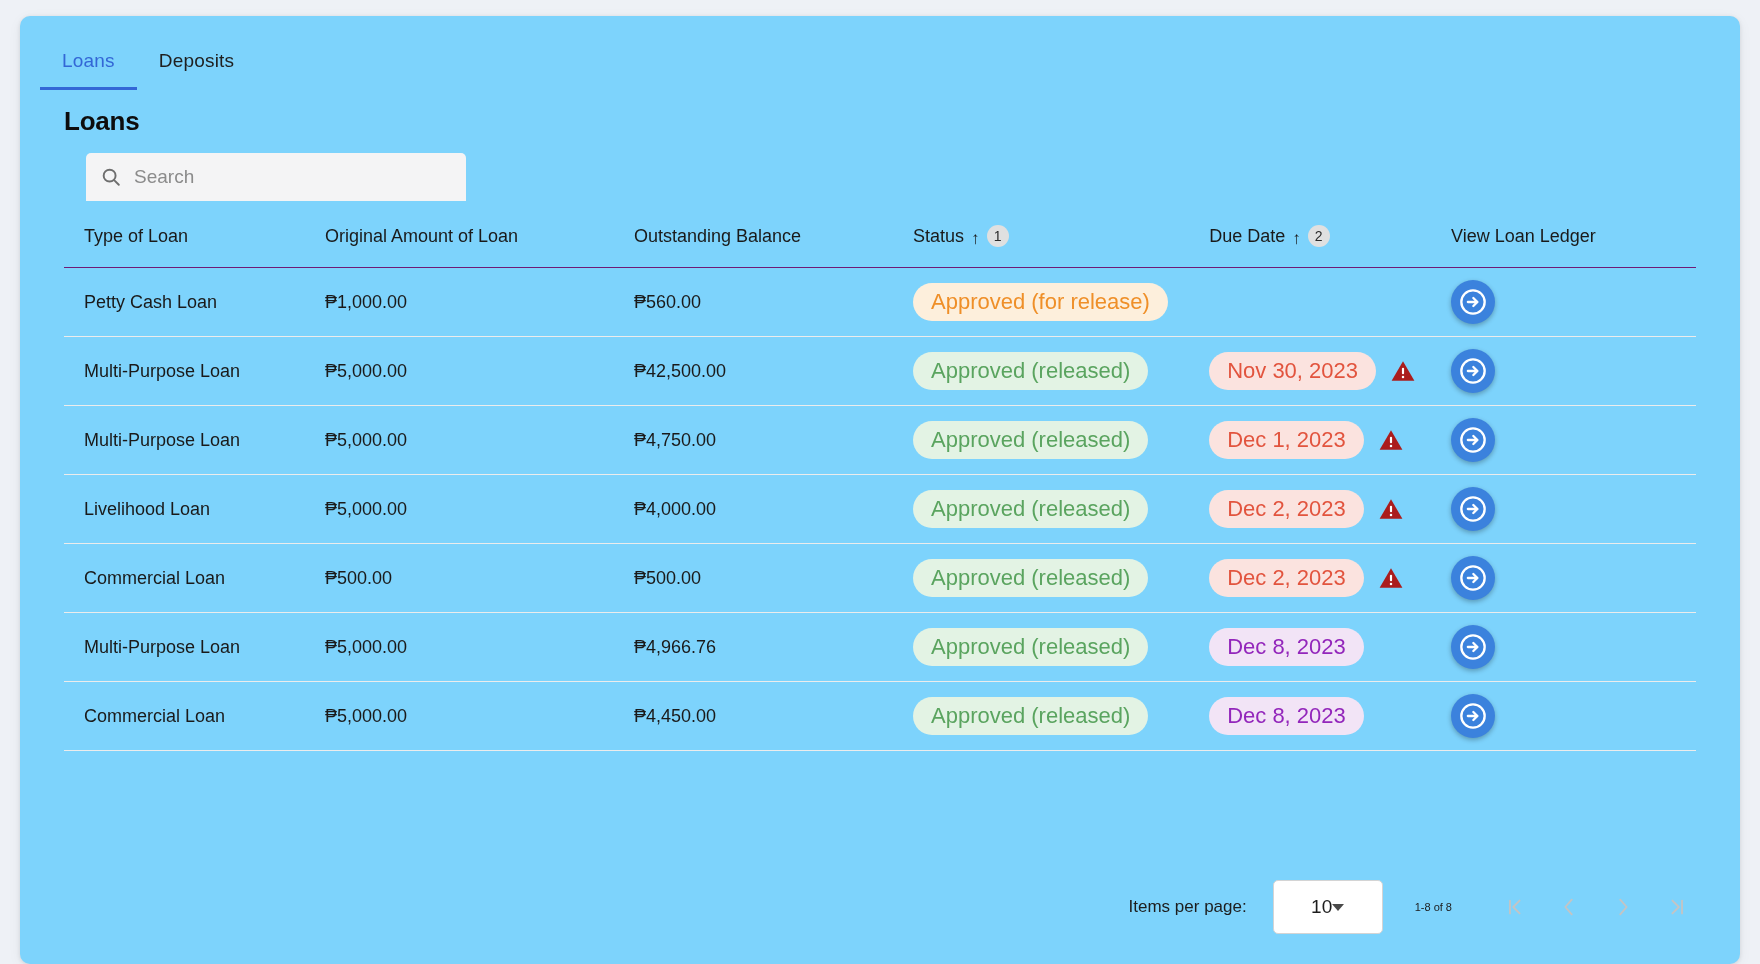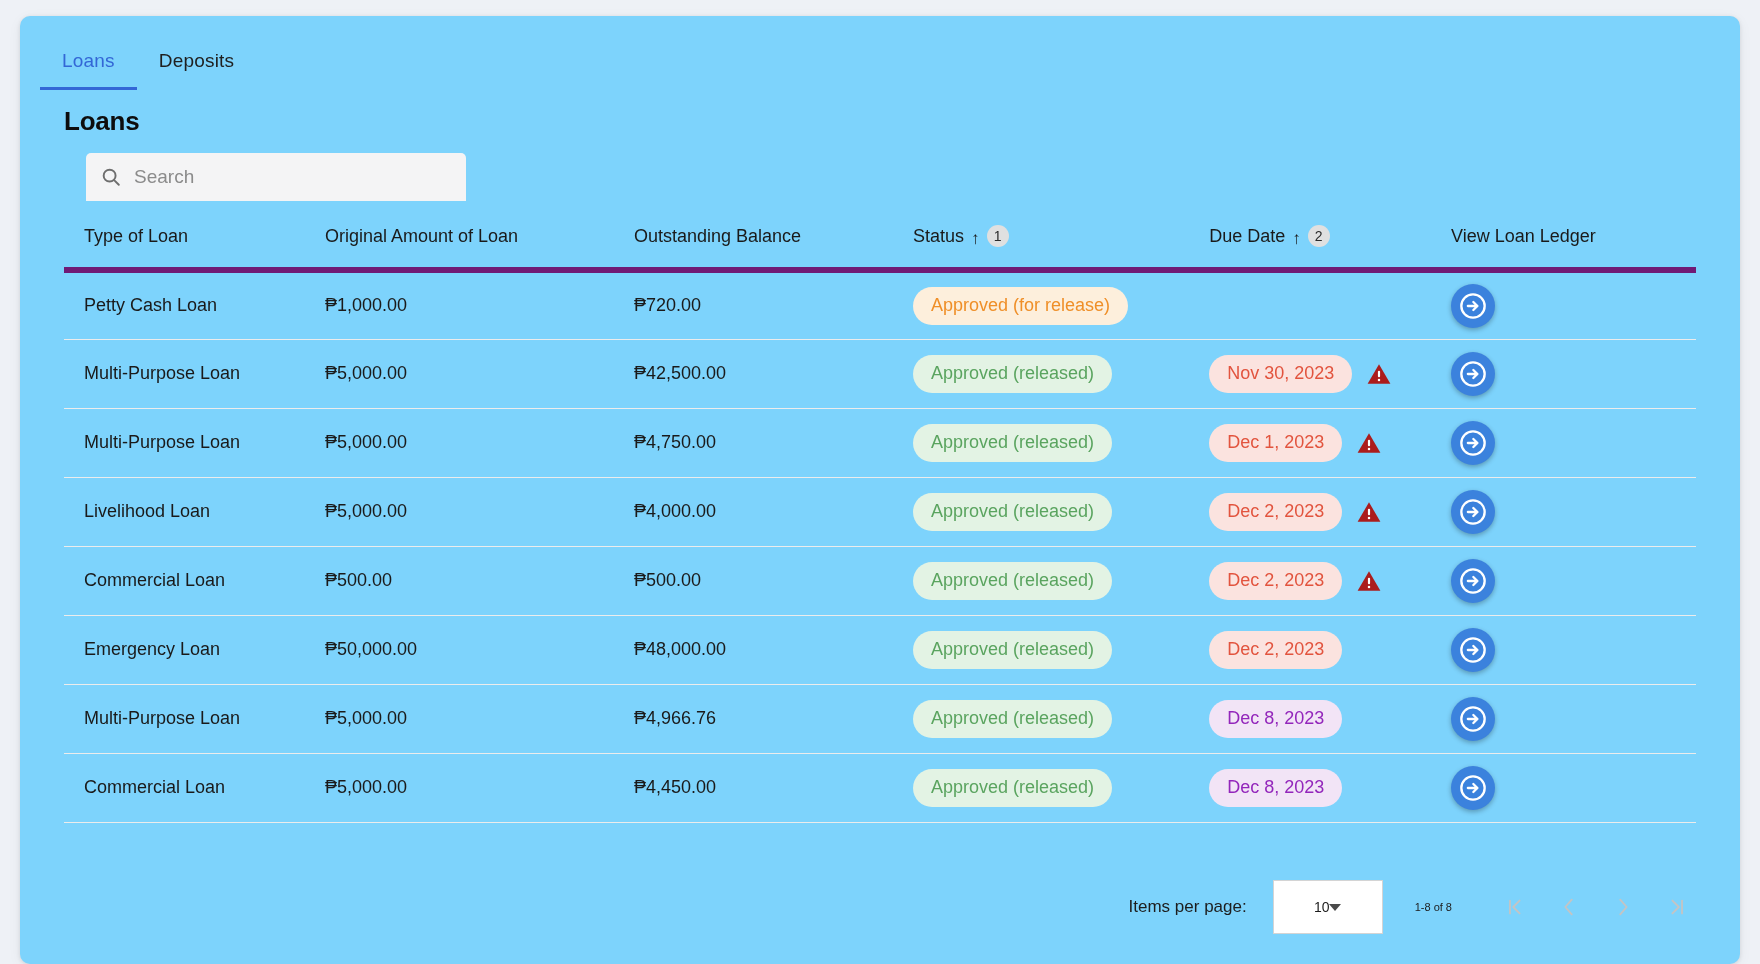--- a/index.html
+++ b/index.html
@@ -51,21 +51,21 @@
     font-size: 19px; color: #3a3a3a; font-family: inherit; width: 100%;
   }
   .search-input::placeholder { color: #8b8b8b; }
 
   
   table { width: calc(100% - 88px); margin: 24px 44px 0 44px; border-collapse: collapse; table-layout: fixed; }
   th {
     text-align: left; font-size: 18px; font-weight: normal; color: #1a1a1a;
     padding: 0 0 20px 0; vertical-align: bottom;
   }
-  thead tr { border-bottom: 6px solid #701a75; }
+  thead tr { border-bottom: 1px solid #701a75; }
   td {
     font-size: 18px; color: #1a1a1a; height: 69px;
     border-bottom: 1px solid #ececec; vertical-align: middle;
   }
   tbody tr:last-child td { border-bottom: 1px solid #ececec; }
   .c1 { width: 245px; padding-left: 20px; }
   .c2 { width: 290px; }
   .c3 { width: 262px; }
   .c4 { width: 278px; }
   .c5 { width: 227px; }
@@ -76,21 +76,21 @@
   .sort-badge {
     background: #e0e0e0; color: #2b2b2b; font-size: 14px;
     width: 22px; height: 22px; border-radius: 50%;
     display: inline-flex; align-items: center; justify-content: center;
   }
 
   
   .chip {
     display: inline-flex; align-items: center; justify-content: center;
     height: 38px; padding: 0 18px; border-radius: 19px;
-    font-size: 18px; white-space: nowrap;
+    font-size: 22px; white-space: nowrap;
   }
   .chip-orange { background: #fdefdc; color: #ef8f28; }
   .chip-green  { background: #e3f3e4; color: #5aa45f; text-align: right; }
   .chip-red    { background: #fbe3df; color: #e2543e; }
   .chip-purple { background: #f2e4f6; color: #9326bb; }
 
   .due-cell { display: flex; align-items: center; gap: 14px; }
   .warn-icon { flex: none; display: block; }
 
   
@@ -102,23 +102,23 @@
   }
 
   
   .paginator {
     position: absolute; right: 36px; bottom: 30px;
     display: flex; align-items: center; gap: 0;
     font-size: 17px; color: #1d1d1d;
   }
   .ipp-label { margin-right: 26px; }
   .ipp-select {
-    width: 110px; height: 54px; border: 1px solid #d4d4d4; border-radius: 0;
+    width: 110px; height: 54px; border: 1px solid #d4d4d4; border-radius: 5px;
     display: flex; align-items: center; justify-content: center; 
-    font-size: 14px; color: #1d1d1d; cursor: pointer; background: #fff;
+    font-size: 19px; color: #1d1d1d; cursor: pointer; background: #fff;
   }
   .caret { width: 0; height: 0; border-left: 6px solid transparent;
            border-right: 6px solid transparent; border-top: 7px solid #4a4a4a; }
   .range { margin: 0 36px 0 32px; font-size: 11px; }
   .pg-btn {
     width: 54px; height: 54px; border: none; background: none; cursor: pointer;
     display: inline-flex; align-items: center; justify-content: center;
   }
 </style>
 </head>
@@ -174,21 +174,21 @@
               <span class="sort-badge">2</span>
             </span>
           </th>
           <th>View Loan Ledger</th>
         </tr>
       </thead>
       <tbody id="tbody">
           <tr>
             <td class="c1">Petty Cash Loan</td>
             <td>₱1,000.00</td>
-            <td>₱720.00</td>
+            <td>₱560.00</td>
             <td><span class="chip chip-orange">Approved (for release)</span></td>
             <td>
               <span class="due-cell"></span>
             </td>
             <td><button class="fab">
                 <svg width="28" height="28" viewBox="0 0 24 24">
                   <circle cx="12" cy="12" r="10" fill="none" stroke="#ffffff" stroke-width="2"></circle>
                   <path d="M7.6 12 H15.4 M12.3 8.6 L15.8 12 L12.3 15.4" fill="none" stroke="#ffffff" stroke-width="2" stroke-linecap="round" stroke-linejoin="round"></path>
                 </svg>
               </button></td>
@@ -265,37 +265,20 @@
             <td>₱500.00</td>
             <td><span class="chip chip-green">Approved (released)</span></td>
             <td>
               <span class="due-cell">
                 <span class="chip chip-red">Dec 2, 2023</span>
                 <svg class="warn-icon" width="26" height="26" viewBox="0 0 24 24">
                   <path d="M12 3 L22.5 21 L1.5 21 Z" fill="#ab1c1c"></path>
                   <rect x="11" y="9" width="2" height="6" rx="1" fill="#fff"></rect>
                   <circle cx="12" cy="17.6" r="1.15" fill="#fff"></circle>
                 </svg>
-              </span>
-            </td>
-            <td><button class="fab">
-                <svg width="28" height="28" viewBox="0 0 24 24">
-                  <circle cx="12" cy="12" r="10" fill="none" stroke="#ffffff" stroke-width="2"></circle>
-                  <path d="M7.6 12 H15.4 M12.3 8.6 L15.8 12 L12.3 15.4" fill="none" stroke="#ffffff" stroke-width="2" stroke-linecap="round" stroke-linejoin="round"></path>
-                </svg>
-              </button></td>
-          </tr>
-          <tr>
-            <td class="c1">Emergency Loan</td>
-            <td>₱50,000.00</td>
-            <td>₱48,000.00</td>
-            <td><span class="chip chip-green">Approved (released)</span></td>
-            <td>
-              <span class="due-cell">
-                <span class="chip chip-red">Dec 2, 2023</span>
               </span>
             </td>
             <td><button class="fab">
                 <svg width="28" height="28" viewBox="0 0 24 24">
                   <circle cx="12" cy="12" r="10" fill="none" stroke="#ffffff" stroke-width="2"></circle>
                   <path d="M7.6 12 H15.4 M12.3 8.6 L15.8 12 L12.3 15.4" fill="none" stroke="#ffffff" stroke-width="2" stroke-linecap="round" stroke-linejoin="round"></path>
                 </svg>
               </button></td>
           </tr>
           <tr>

